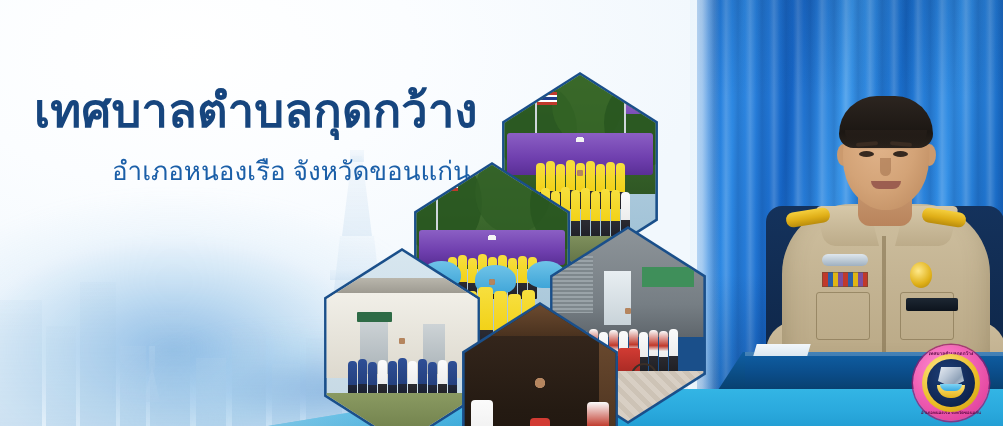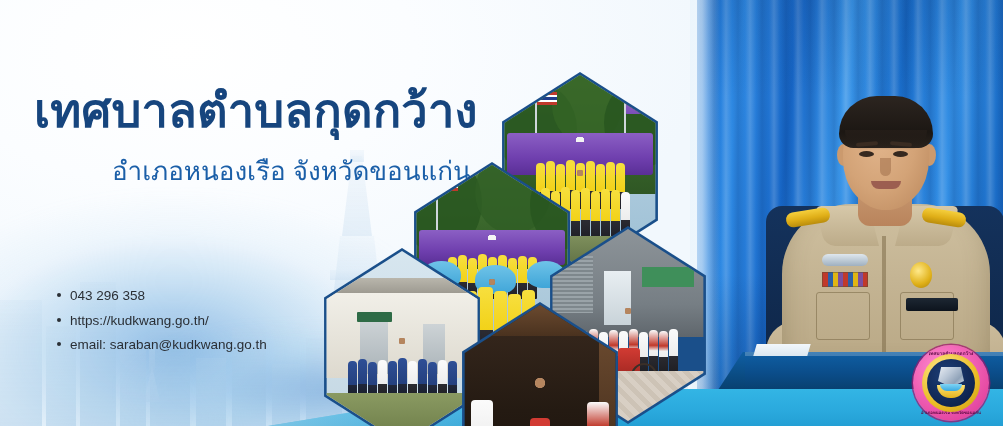--- a/index.html
+++ b/index.html
@@ -367,34 +367,20 @@
 
         <polygon points="144,252 152,216 160,252"></polygon>
         <rect x="149" y="196" width="6" height="26"></rect>
       </g>
     </svg>
   </div>
 
   <div class="title">เทศบาลตำบลกุดกว้าง</div>
   <div class="subtitle">อำเภอหนองเรือ จังหวัดขอนแก่น</div>
 
-  <div class="contact">
-    <div class="row">
-      <span class="dot"></span>
-      <span>043 296 358</span>
-    </div>
-    <div class="row">
-      <span class="dot"></span>
-      <span>https://kudkwang.go.th/</span>
-    </div>
-    <div class="row">
-      <span class="dot"></span>
-      <span>email: saraban@kudkwang.go.th</span>
-    </div>
-  </div>
 
   <div class="curtain"></div>
   <div class="curtain-shadow"></div>
   <div class="curtain-left-fade"></div>
 
   <div class="person">
     <div class="chair"></div>
     <div class="arm-l"></div>
     <div class="arm-r"></div>
     <div class="torso"></div>

